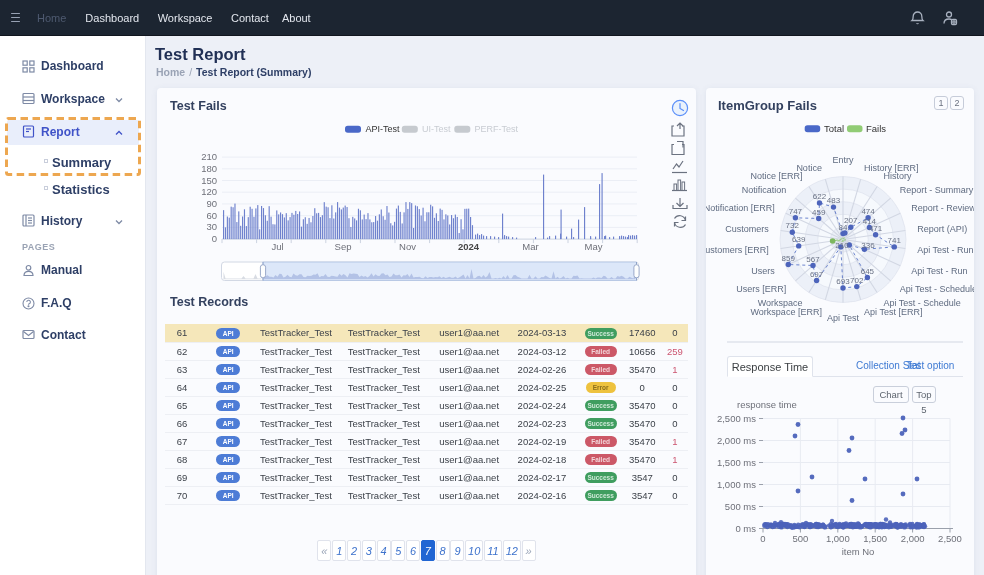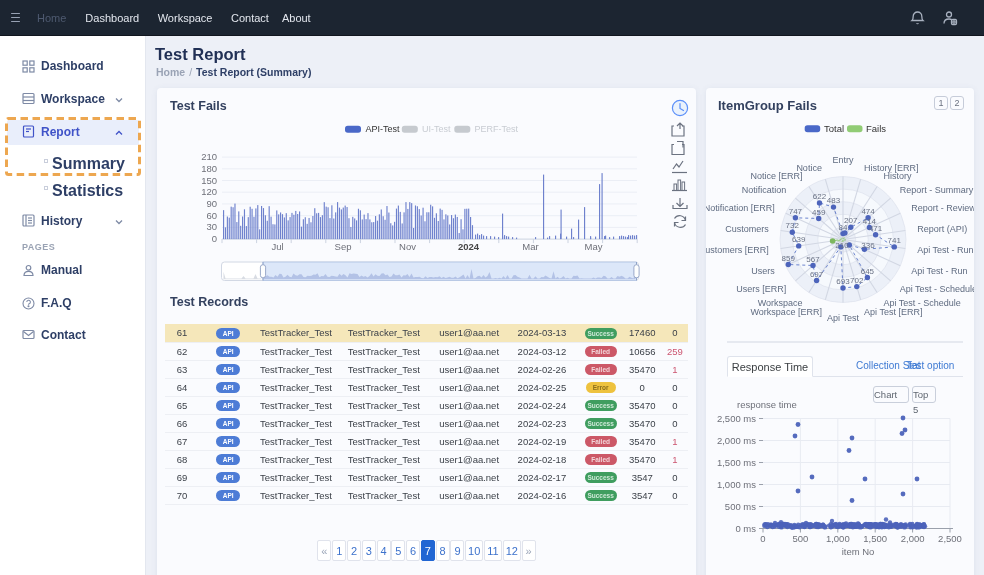--- a/index.html
+++ b/index.html
@@ -7,21 +7,21 @@
 .nav .burger div { height:1.6px; background:#97a1b3; margin:2.6px 0; border-radius:1px; }
 .nav a { color:#e3e7ee; font-size:11px; text-decoration:none; margin-right:18.5px; }
 .nav a.muted { color:#4e5a70; }
 .nav .spacer { flex:1; }
 .nav svg { margin-right:17px; }
 .side { position:absolute; left:0; top:36px; width:146px; height:539px; background:#fff; border-right:1px solid #e3e7ef; z-index:20; }
 .mi { position:absolute; left:0; width:146px; height:26px; display:flex; align-items:center; font-size:12px; font-weight:bold; color:#2e3f66; }
 .mi svg.ic { position:absolute; left:22px; }
 .mi .t { position:absolute; left:41px; }
 .mi .ch { position:absolute; right:22px; top:8px; }
-.sub { position:absolute; left:0; width:146px; height:22px; font-size:16px; font-weight:bold; color:#2e3f66; }
+.sub { position:absolute; left:0; width:146px; height:22px; font-size:13px; font-weight:bold; color:#2e3f66; }
 .sub .sq { position:absolute; left:44px; top:8px; width:4px; height:4px; border:1px solid #c9cedb; }
 .sub .t { position:absolute; left:52px; top:4px; }
 .pages { position:absolute; left:22px; top:206px; font-size:9px; color:#9aa3b4; letter-spacing:0.5px; font-weight:bold; }
 .repbox { position:absolute; left:5px; top:81px; width:136px; height:59px; }
 .repbg { position:absolute; left:7px; top:84px; width:132px; height:25px; background:#e9eefb; border-radius:2px; }
 .content { position:absolute; left:147px; top:36px; width:837px; height:539px; background:#edf0f7; }
 h1 { position:absolute; left:155px; top:45px; font-size:16.5px; color:#213055; z-index:5; }
 .bc { position:absolute; left:156px; top:66px; font-size:10.5px; font-weight:bold; z-index:5; }
 .bc .h { color:#9aa3b5; } .bc .sl { color:#9aa3b5; font-weight:normal; padding:0 4px; } .bc .c { color:#2e3f66; }
 .card { position:absolute; background:#fafbfe; border-radius:4px; box-shadow:0 1px 6px rgba(90,110,150,0.10); }
@@ -31,32 +31,32 @@
 table { position:absolute; left:8px; top:236px; width:523px; border-collapse:collapse; font-size:9.5px; color:#3b4048; table-layout:fixed; }
 th { color:#8b909a; font-weight:bold; border-top:1px solid #e5e8ee; border-bottom:1.5px solid #42464d; height:18px; font-size:9.5px; }
 td { text-align:center; height:18px; border-bottom:1px solid #edeff4; }
 tr.hl td { background:#f5e7ba; }
 td.red { color:#cc5570; }
 .bg { display:inline-block; border-radius:6px; color:#fff; font-size:6.5px; font-weight:bold; padding:2px 0; vertical-align:middle; }
 .api { background:#4d7cd6; width:24px; }
 .bs { background:#3f9d5f; width:32px; color:#cfe9d8; }
 .bf { background:#cc5867; width:32px; color:#f2d4d8; }
 .be { background:#eec23e; width:30px; color:#8a6d1d; }
-.pagwrap { position:absolute; left:0; top:452px; width:539px; text-align:center; }
+.pagwrap { position:absolute; left:0; top:452px; width:539px; text-align:center;font-style:italic; }
 .pg { display:inline-block; width:14px; padding:3.5px 0; margin:0 0.4px; text-align:center; background:#fff; border:1px solid #e0e3ec; border-radius:2px; font-size:11px; color:#3d72cc; }
 .pg.w2 { width:18px; }
 .pg.act { background:#2166d3; border-color:#2166d3; color:#fff; }
 .pg.pgd { color:#9aa5b8; }
 .sqbtn { position:absolute; top:8px; width:14px; height:14px; border:1px solid #c6ccd9; border-radius:3px; background:#fafbfe; font-size:9px; color:#6b7280; text-align:center; line-height:13px; }
 .divider { position:absolute; left:21px; top:253px; width:236px; height:2px; background:#e6e9f0; }
 .tabrow { position:absolute; left:21px; top:268px; width:236px; height:21px; border-bottom:1px solid #dfe3ec; font-size:11px; }
 .tab1 { position:absolute; left:0; top:0; width:86px; height:21px; background:#fff; border:1px solid #dfe3ec; border-bottom:1px solid #fff; border-radius:3px 3px 0 0; color:#3c4043; text-align:center; line-height:20px; }
 .tab2 { position:absolute; left:97px; top:4px; color:#3e7ad3; font-size:10px;margin-left:32px; }
 .tab3 { position:absolute; left:179px; top:4px; color:#3e7ad3; font-size:10px; }
-.obtn { position:absolute; top:298px; height:17px; border:1px solid #c9cfdb; border-radius:3px; font-size:9.5px; color:#5f6670; line-height:15px; background:transparent; }
+.obtn { position:absolute; top:298px; height:17px; border:1px solid #c9cfdb; border-radius:3px; font-size:9.5px; color:#5f6670; text-align:center; line-height:15px; background:transparent; }
 </style></head><body>
 <div class="nav">
   <div class="burger">
       <div></div>
       <div></div>
       <div></div>
     </div>
   <a class="muted" style="margin-right:19px">Home</a>
   <a>Dashboard</a>
     <a>Workspace</a>

